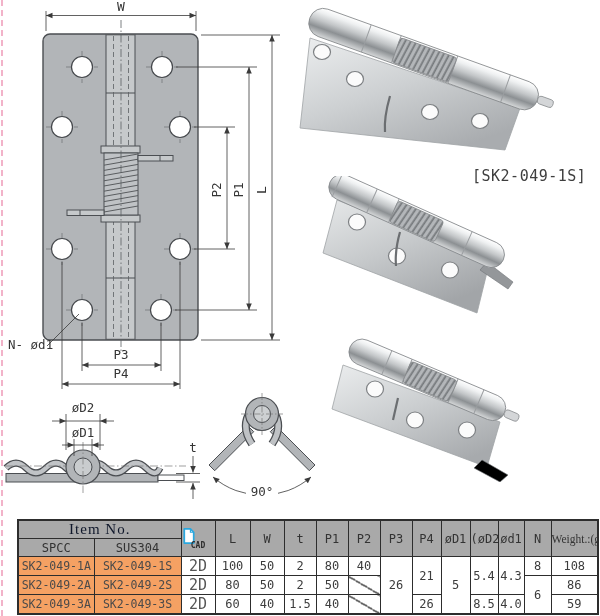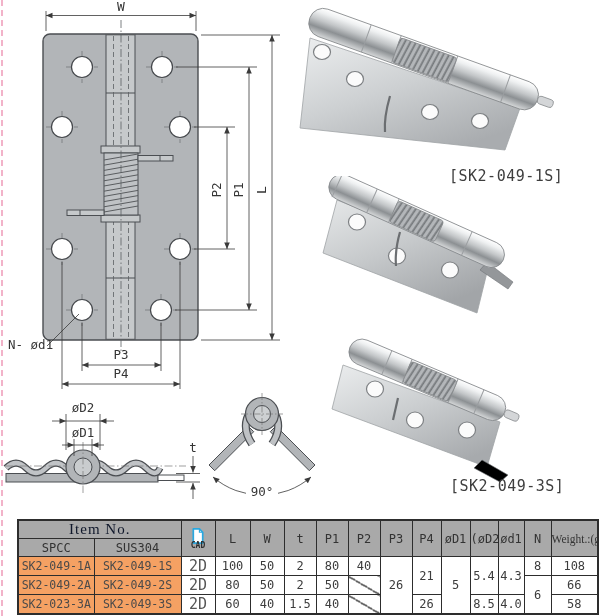--- a/index.html
+++ b/index.html
@@ -14,21 +14,21 @@
   .spec{position:absolute;left:17px;top:519px;}
   table{border-collapse:collapse;table-layout:fixed;width:580px;border:2px solid #2d2d2d;}
   th,td{border:1px solid #2d2d2d;text-align:center;vertical-align:middle;padding:0;
         overflow:hidden;white-space:nowrap;}
   thead tr{height:18px;}
   tbody tr{height:19px;}
   thead th{background:#a9a9a9;font:12px "DejaVu Sans Mono",monospace;font-weight:normal;color:#333;}
   th.itemno{font:15px "Liberation Serif",serif;color:#0f172a;letter-spacing:1px;}
   th.wt{font:11.5px "Liberation Serif",serif;}
   th.cadth{padding-top:1px;}
-  .cadwrap{display:flex;flex-direction:column;align-items:center;line-height:1;}
+  .cadwrap{display:flex;flex-direction:column;line-height:1;}
   .cadwrap span{font:bold 8px "DejaVu Sans Mono",monospace;color:#2d2d2d;margin-top:-3px;}
   tbody td{font:12px "DejaVu Sans Mono",monospace;color:#3c3c3c;background:#fff;}
   td.item{background:#f5a163;color:#4a4a4a;font-size:11.5px;}
   td.cad2d{font-size:15px;color:#555;cursor:pointer;}
   td.slash{background-image:linear-gradient(to top right,
             transparent 48%, #2d2d2d 48%, #2d2d2d 52%, transparent 52%);}
 </style>
 </head>
 <body>
 
@@ -212,21 +212,21 @@
       <rect x="0" y="-8" width="242" height="29" rx="14" fill="url(#bg1)" stroke="#85888b" stroke-width="0.8"></rect>
       <line x1="60" y1="-8" x2="60" y2="21" stroke="#9a9da0"></line>
         <line x1="92" y1="-8" x2="92" y2="21" stroke="#9a9da0"></line>
       <line x1="152" y1="-8" x2="152" y2="21" stroke="#9a9da0"></line>
         <line x1="208" y1="-8" x2="208" y2="21" stroke="#9a9da0"></line>
       <rect x="92" y="-6" width="60" height="26" rx="3" fill="url(#cp1)" stroke="#888b8e" stroke-width="0.8"></rect>
       <rect x="242" y="1.5" width="16" height="8" rx="3" fill="#d4d6d8" stroke="#8d9093" stroke-width="0.8"></rect>
     </g>
     <path d="M 102,96 C 98,110 96,120 97,132" fill="none" stroke="#6b6e71" stroke-width="2.2"></path>
   </svg>
-  <div class="plabel" style="left:449px;top:167px">[SK2-049-1S]</div>
+  <div class="plabel" style="left:472px;top:167px">[SK2-049-1S]</div>
 
   <svg width="290" height="152" viewBox="0 0 290 152" style="position:absolute;left:308px;top:176px">
     <defs>
       <linearGradient id="bg2" x1="0" y1="0" x2="0" y2="1">
         <stop offset="0" stop-color="#ffffff"></stop>
           <stop offset=".18" stop-color="#eef0f1"></stop>
         <stop offset=".45" stop-color="#c3c6c8"></stop>
           <stop offset=".7" stop-color="#8c9093"></stop>
         <stop offset=".88" stop-color="#b9bcbe"></stop>
           <stop offset="1" stop-color="#d7d9da"></stop>
@@ -290,21 +290,20 @@
       <rect x="0" y="-13" width="168" height="26" rx="13" fill="url(#bg3)" stroke="#85888b" stroke-width="0.8"></rect>
       <line x1="40" y1="-13" x2="40" y2="13" stroke="#9a9da0"></line>
         <line x1="62" y1="-13" x2="62" y2="13" stroke="#9a9da0"></line>
       <line x1="112" y1="-13" x2="112" y2="13" stroke="#9a9da0"></line>
         <line x1="140" y1="-13" x2="140" y2="13" stroke="#9a9da0"></line>
       <rect x="62" y="-11" width="50" height="23" rx="3" fill="url(#cp3)" stroke="#888b8e" stroke-width="0.8"></rect>
       <rect x="168" y="-4" width="15" height="8" rx="3" fill="#d4d6d8" stroke="#8d9093" stroke-width="0.8"></rect>
     </g>
     <path d="M 86,66 l -5,22" fill="none" stroke="#6b6e71" stroke-width="2.2"></path>
   </svg>
-  <div class="plabel" style="left:450px;top:477px">[SK2-049-3S]</div>
 
   <div class="spec">
     <table>
       <colgroup>
         <col style="width:76px">
           <col style="width:87px">
           <col style="width:34px">
         <col style="width:35px">
           <col style="width:34px">
           <col style="width:32px">
@@ -369,32 +368,32 @@
         <tr>
           <td class="item">SK2-049-2A</td>
           <td class="item">SK2-049-2S</td>
           <td class="cad2d">2D</td>
           <td>80</td>
           <td>50</td>
           <td>2</td>
           <td>50</td>
           <td class="slash"></td>
           <td rowspan="2">6</td>
-          <td>66</td>
-        </tr>
-        <tr>
-          <td class="item">SK2-023-3A</td>
+          <td>86</td>
+        </tr>
+        <tr>
+          <td class="item">SK2-049-3A</td>
           <td class="item">SK2-049-3S</td>
           <td class="cad2d">2D</td>
           <td>60</td>
           <td>40</td>
           <td>1.5</td>
           <td>40</td>
           <td class="slash"></td>
           <td>26</td>
           <td>8.5</td>
           <td>4.0</td>
-          <td>58</td>
+          <td>59</td>
         </tr>
       </tbody>
     </table>
   </div>
 </div>
 
 </body></html>

